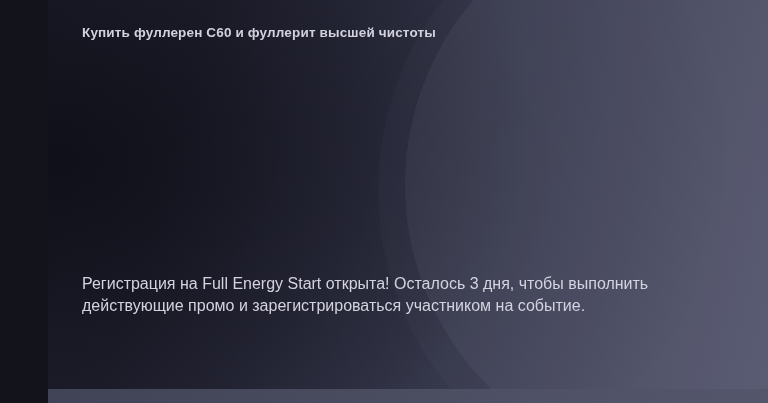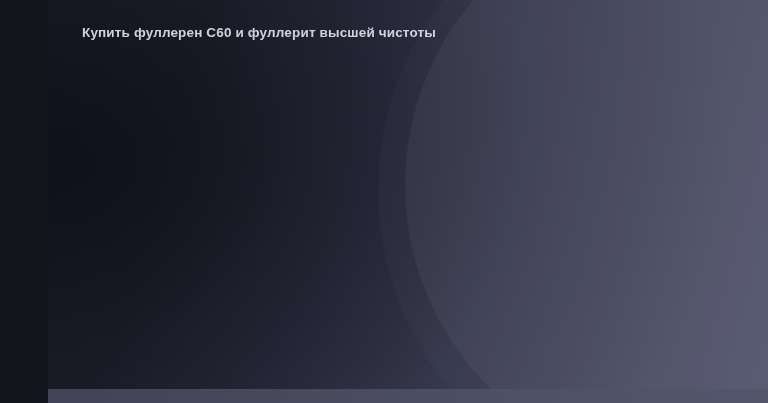--- a/index.html
+++ b/index.html
@@ -129,15 +129,16 @@
   <div class="bg-vignette"></div>
   <div class="bg-circle-soft"></div>
   <div class="bg-circle"></div>
   <div class="bg-bottom-band"></div>
 
   <div class="content">
 
     <div class="kicker">Купить фуллерен C60 и фуллерит высшей чистоты</div>
 
 
+    <p class="body-copy">Регистрация на Full Energy Start открыта! Осталось 3 дня, чтобы выполнить действующие промо и зарегистрироваться участником на событие.</p>
 
   </div>
 </div>
 
 </body></html>

